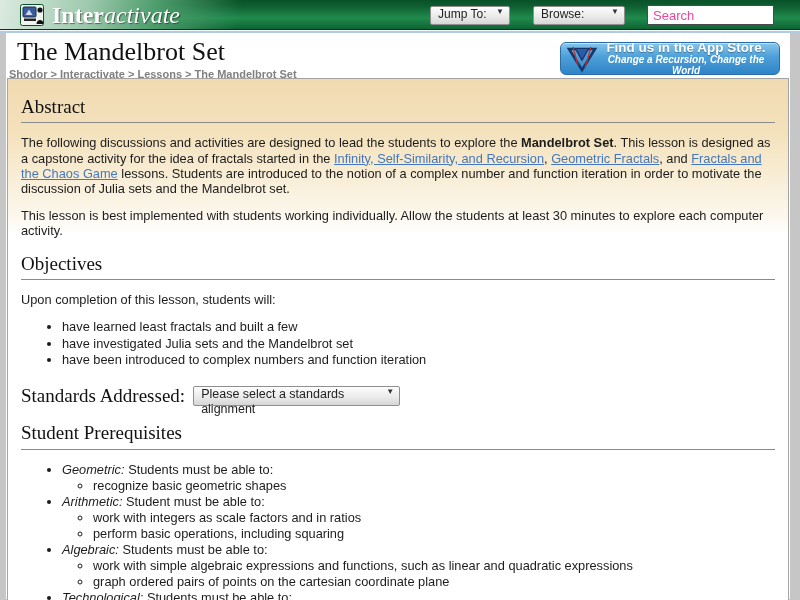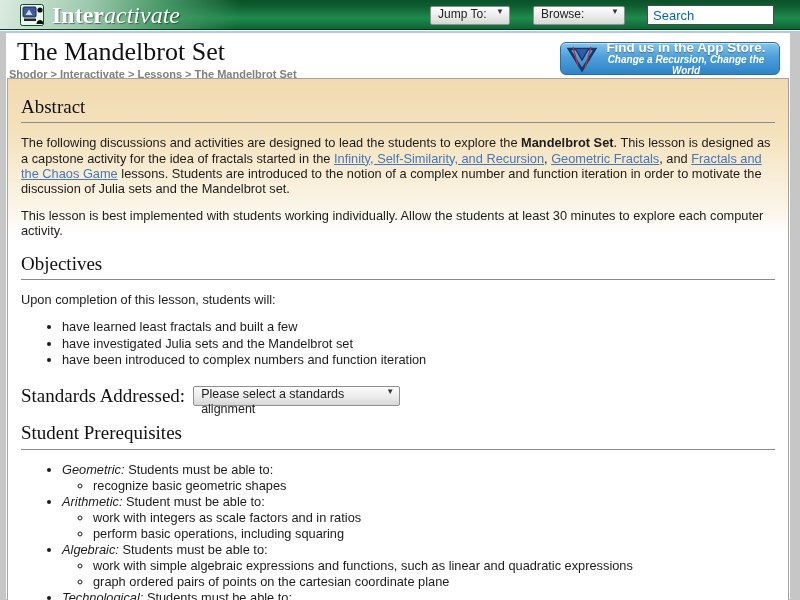--- a/index.html
+++ b/index.html
@@ -30,21 +30,21 @@
   .fake-select {
     height:19px; background:linear-gradient(180deg,#fdfdfd,#e9e9e9 60%,#d6d6d6);
     border:1px solid #8f8f8f; border-radius:2px; color:#222; font-size:12px;
     display:flex; align-items:flex-start; justify-content:space-between;
     padding:0 5px 0 7px; cursor:default;
   }
   .fake-select .arrow { font-size:8px; color:#333; margin-left:8px; }
   .sel-jump { width:80px; margin-right:23px; }
   .sel-browse { width:92px; margin-right:22px; }
   .search-input { width:127px; height:20px; border:1px solid #4a4a4a; background:#fff;
-                  font-family:"Liberation Sans", sans-serif; font-size:13px; color:#0369a1;
+                  font-family:"Liberation Sans", sans-serif; font-size:13px; color:#ec4899;
                   padding:0 5px; margin-right:6px; }
 
   .blue-strip { height:3px; width:800px; background:#b3cadf; border-top:1px solid #f2f6f9; }
 
   
   .page { position:relative; margin:0 10px 0 6px; width:784px; height:566px;
           background:#fff; }
   .page-head { position:relative; height:45px; background:#fff; }
   .page-title { font-family:"Liberation Serif", serif; font-weight:normal; font-size:26px;
                 color:#111; padding:5px 0 0 11px; line-height:1.05; }

